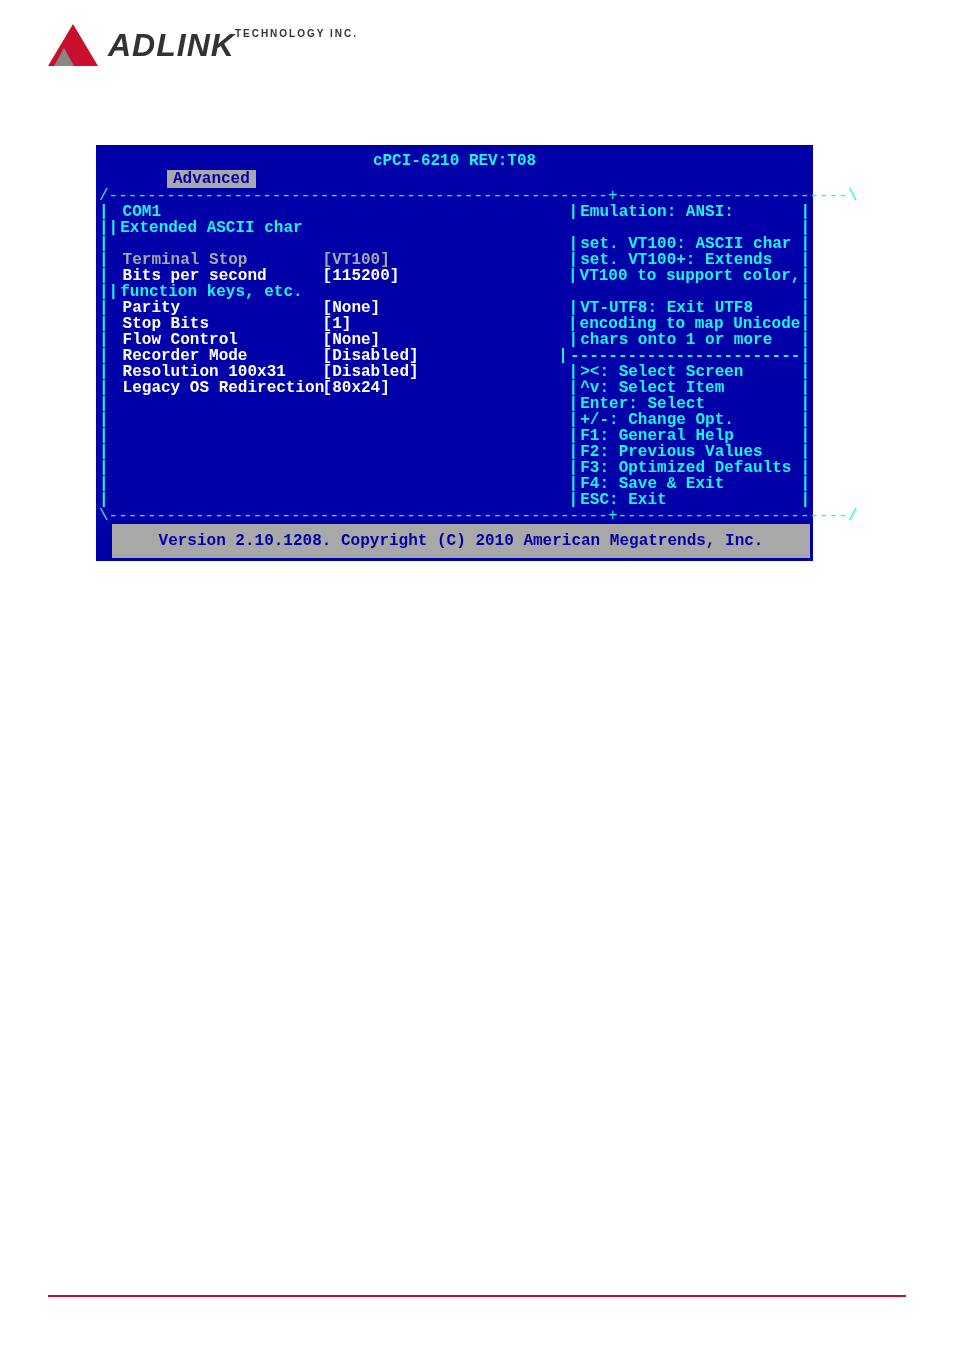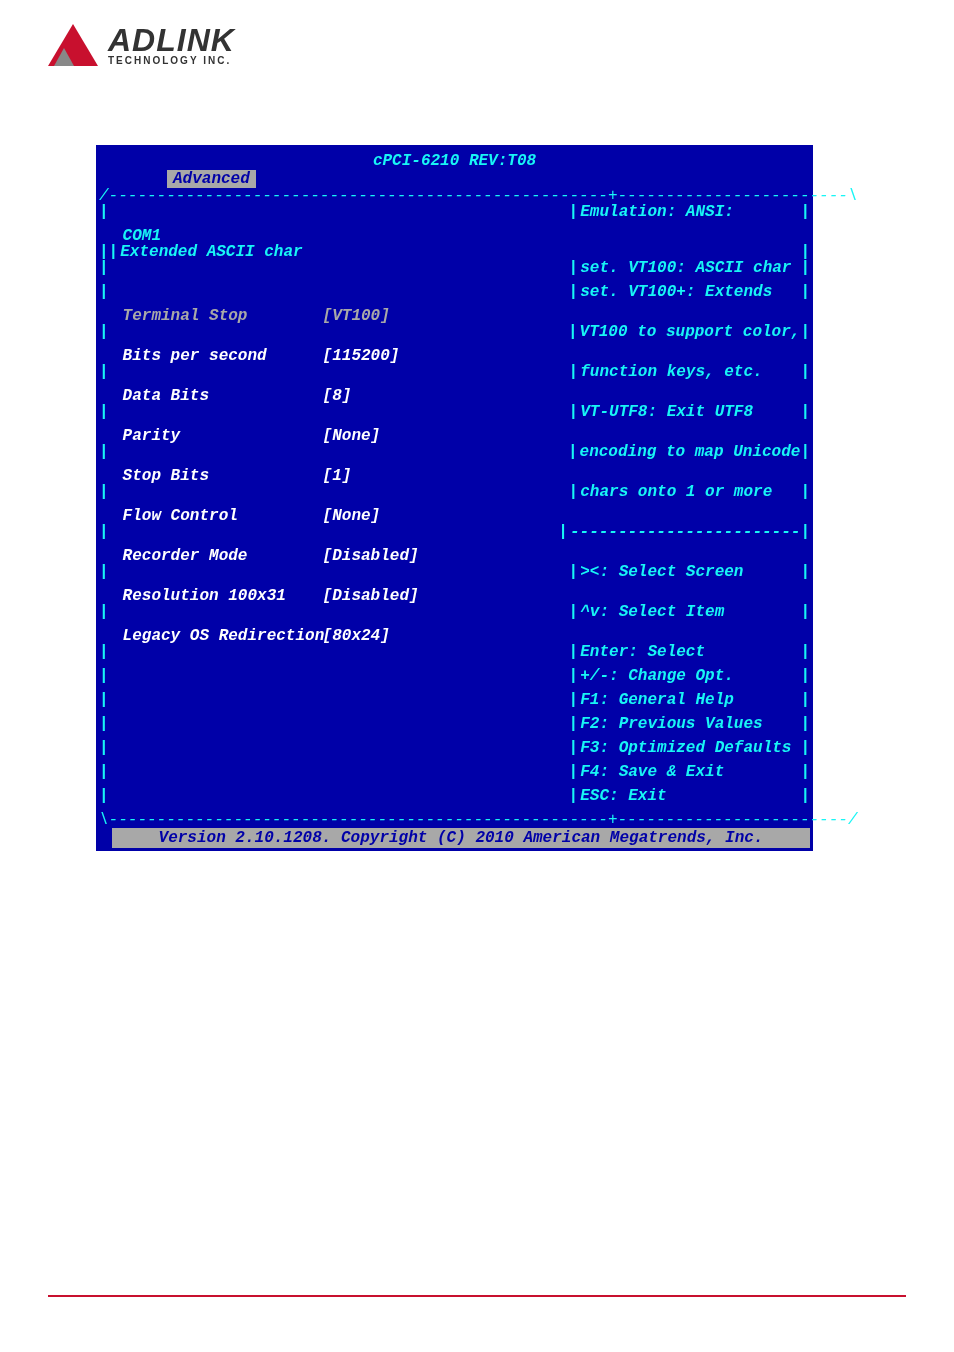--- a/index.html
+++ b/index.html
@@ -42,21 +42,21 @@
       width: 0;
       height: 0;
       border-left: 10px solid transparent;
       border-right: 10px solid transparent;
       border-bottom: 18px solid #888;
       left: 6px;
       top: 28px;
     }
     .logo-text {
       display: flex;
-      flex-direction: column;
+      flex-direction: row;
       line-height: 1;
     }
     .logo-brand {
       font-size: 32px;
       font-weight: bold;
       font-style: italic;
       color: #333;
       letter-spacing: 1px;
     }
     .logo-sub {
@@ -65,21 +65,20 @@
       color: #333;
       letter-spacing: 2px;
     }
     .bios-outer {
       position: absolute;
       top: 145px;
       left: 96px;
       width: 717px;
       border: 3px solid #0000a8;
       background: #0000a8;
-      font-style: italic;
     }
     .bios-title {
       color: #18f5f5;
       text-align: center;
       font-family: 'Courier New', monospace;
       font-size: 16px;
       font-weight: bold;
       padding: 4px 0 0 0;
     }
     .tab-row {
@@ -109,21 +108,20 @@
     }
     .border-char {
       color: #18f5f5;
       font-weight: bold;
       white-space: pre;
     }
     .left-pane {
       width: 460px;
       padding-left: 14px;
       display: flex;
-      margin-top: 24px;
     }
     .right-pane {
       flex: 1;
       padding-left: 2px;
     }
     .setting-label {
       color: #ffffff;
       font-weight: bold;
       width: 200px;
       white-space: pre;
@@ -150,21 +148,21 @@
       font-weight: bold;
       white-space: pre;
     }
     .footer-bar {
       background: #a8a8a8;
       color: #0000a8;
       text-align: center;
       font-family: 'Courier New', monospace;
       font-size: 16px;
       font-weight: bold;
-      padding: 1px 0;
+      padding: 8px 0;
       margin-left: 13px;
     }
     .bottom-hr {
       position: absolute;
       bottom: 55px;
       left: 48px;
       right: 48px;
       border: none;
       border-top: 2px solid #c8102e;
     }
@@ -232,24 +230,20 @@
       <span class="setting-label">Bits per second</span>
       <span class="setting-value">[115200]</span>
     </div>
     <span class="border-char">|</span>
     <div class="right-pane"><span class="help-text">VT100 to support color,</span></div>
     <span class="border-char">|</span>
   </div>
 
   <div class="content-row">
     <span class="border-char">|</span>
-    <div class="left-pane">
-      <span class="setting-label">Data Bits</span>
-      <span class="setting-value">[8]</span>
-    </div>
     <span class="border-char">|</span>
     <div class="right-pane"><span class="help-text">function keys, etc.</span></div>
     <span class="border-char">|</span>
   </div>
 
   <div class="content-row">
     <span class="border-char">|</span>
     <div class="left-pane">
       <span class="setting-label">Parity</span>
       <span class="setting-value">[None]</span>

